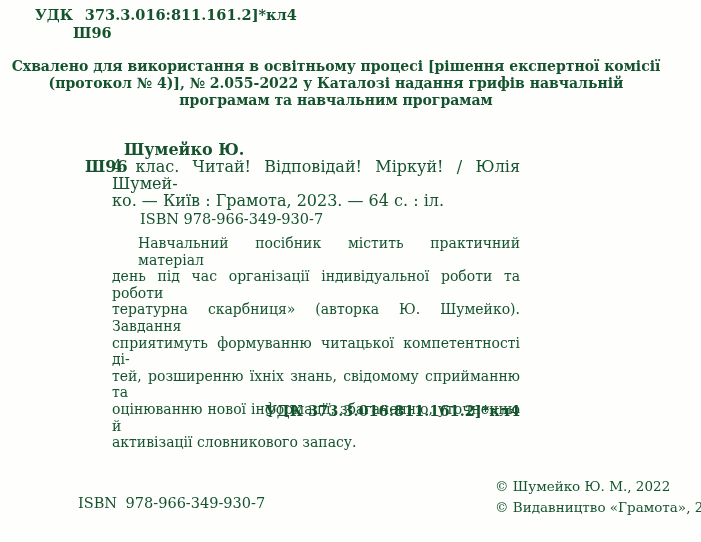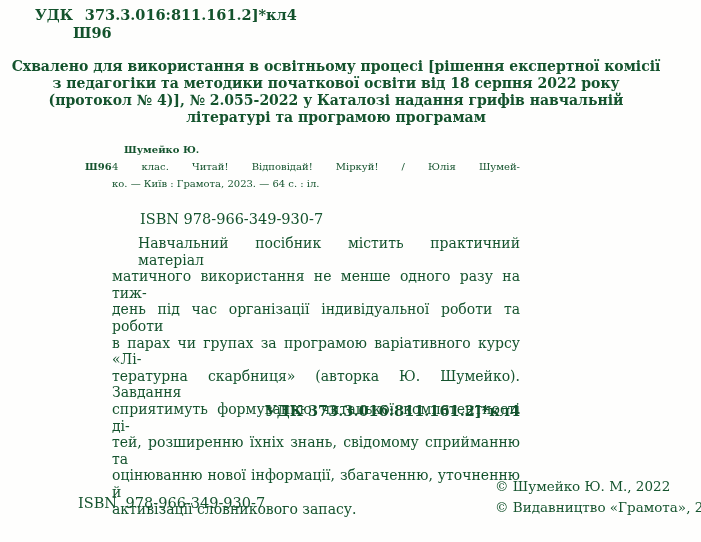--- a/index.html
+++ b/index.html
@@ -15,21 +15,21 @@
   
   .udk-top { position: absolute; left: 35px; top: 6px; font-size: 14.5px; font-weight: bold; white-space: nowrap; }
   .udk-top .val { margin-left: 12px; }
   .shifr-top { position: absolute; left: 73px; top: 24px; font-size: 14.5px; font-weight: bold; }
 
   
   .approval { position: absolute; left: 0; top: 58px; width: 672px; font-size: 14px; font-weight: bold; line-height: 17px; text-align: center; }
   .approval .ln { white-space: nowrap; }
 
   
-  .card { position: absolute; left: 112px; top: 141px; width: 408px; font-size: 10px; line-height: 17px; }
+  .card { position: absolute; left: 112px; top: 141px; width: 408px; font-size: 16px; line-height: 17px; }
   .card-author { font-weight: bold; padding-left: 12px; }
   .card-body { position: relative; }
   .card-code { position: absolute; left: -27px; top: 0; font-weight: bold; }
   .just { text-align: justify; text-align-last: justify; }
   .card-l1 { padding-left: 18px; }
   .isbn-mid { position: absolute; left: 140px; top: 211px; font-size: 14.5px; white-space: nowrap; }
 
   
   .annotation { position: absolute; left: 112px; top: 235px; width: 408px; font-size: 14px; line-height: 16.6px; }
   .annotation .ind { padding-left: 26px; }
@@ -46,41 +46,38 @@
 
 <div class="page">
 
   <div class="udk-top">
     <span>УДК</span><span class="val">373.3.016:811.161.2]*кл4</span>
   </div>
   <div class="shifr-top">Ш96</div>
 
   <div class="approval">
     <div class="ln">Схвалено для використання в освітньому процесі [рішення експертної комісії</div>
-    <div class="ln">з педагогіки та методики початкової освіти від 18 серпня 2022 року</div>
     <div class="ln">(протокол № 4)], № 2.055-2022 у Каталозі надання грифів навчальній</div>
-    <div class="ln">літературі та програмою програмам</div>
+    <div class="ln">програмам та навчальним програмам</div>
   </div>
 
   <div class="card">
     <div class="card-author">Шумейко Ю.</div>
     <div class="card-body">
       <span class="card-code">Ш96</span>
       <div class="just">4 клас. Читай! Відповідай! Міркуй! / Юлія Шумей-</div>
       <div>ко. — Київ : Грамота, 2023. — 64 с. : іл.</div>
     </div>
   </div>
 
   <div class="isbn-mid">ISBN 978-966-349-930-7</div>
 
   <div class="annotation">
     <div class="just ind">Навчальний посібник містить практичний матеріал</div>
-    <div class="just">матичного використання не менше одного разу на тиж-</div>
     <div class="just">день під час організації індивідуальної роботи та роботи</div>
-    <div class="just">в парах чи групах за програмою варіативного курсу «Лі-</div>
     <div class="just"><span>тературна скарбниця» (авторка </span><span class="it">Ю. Шумейко</span><span>). Завдання</span></div>
     <div class="just">сприятимуть формуванню читацької компетентності ді-</div>
     <div class="just">тей, розширенню їхніх знань, свідомому сприйманню та</div>
     <div class="just">оцінюванню нової інформації, збагаченню, уточненню й</div>
     <div>активізації словникового запасу.</div>
   </div>
 
   <div class="udk-bottom">УДК 373.3.016:811.161.2]*кл4</div>
 
   <div class="isbn-bottom">ISBN 978-966-349-930-7</div>

